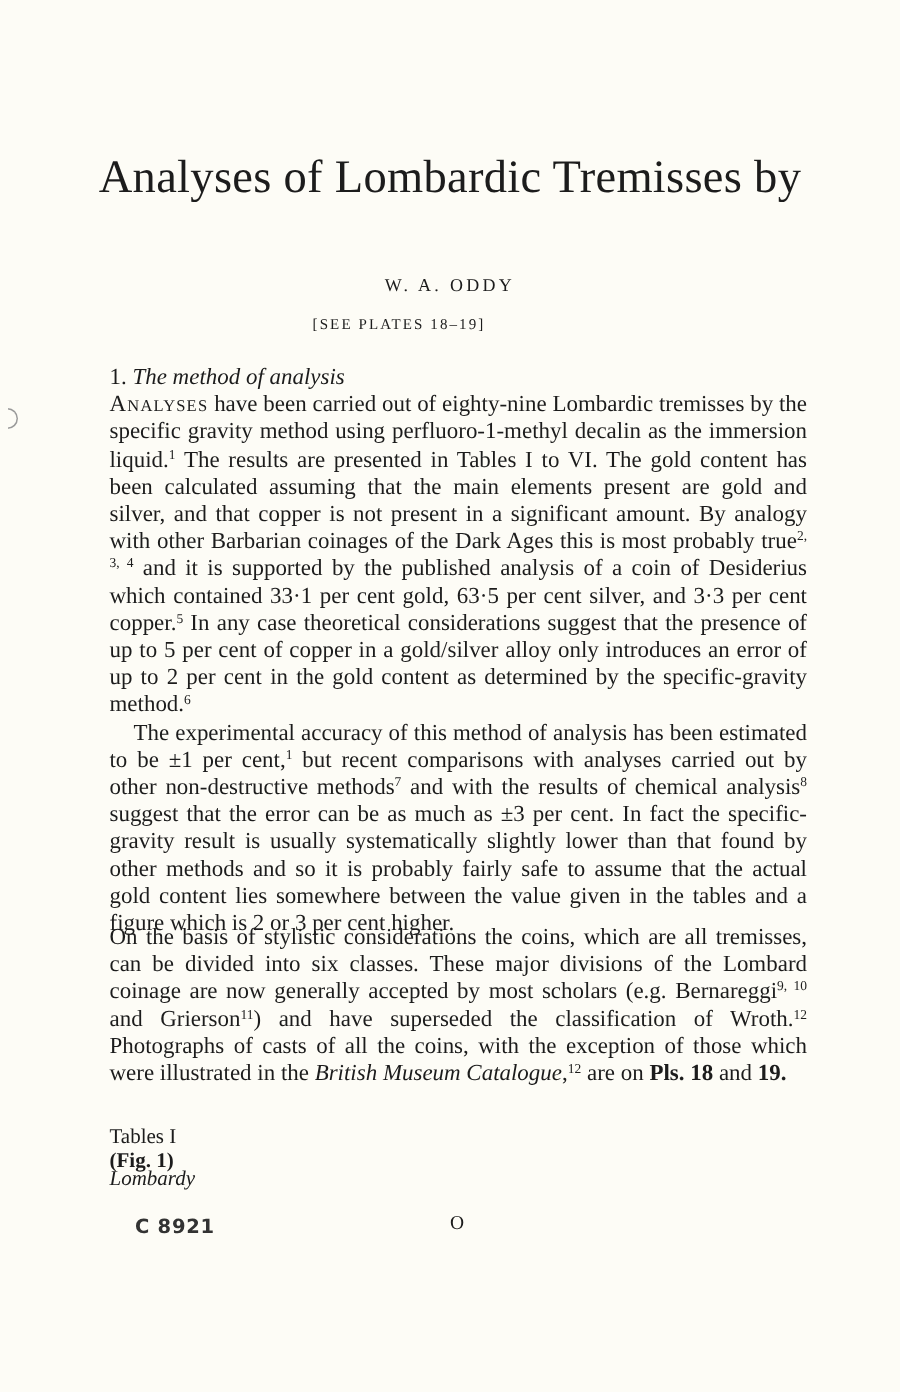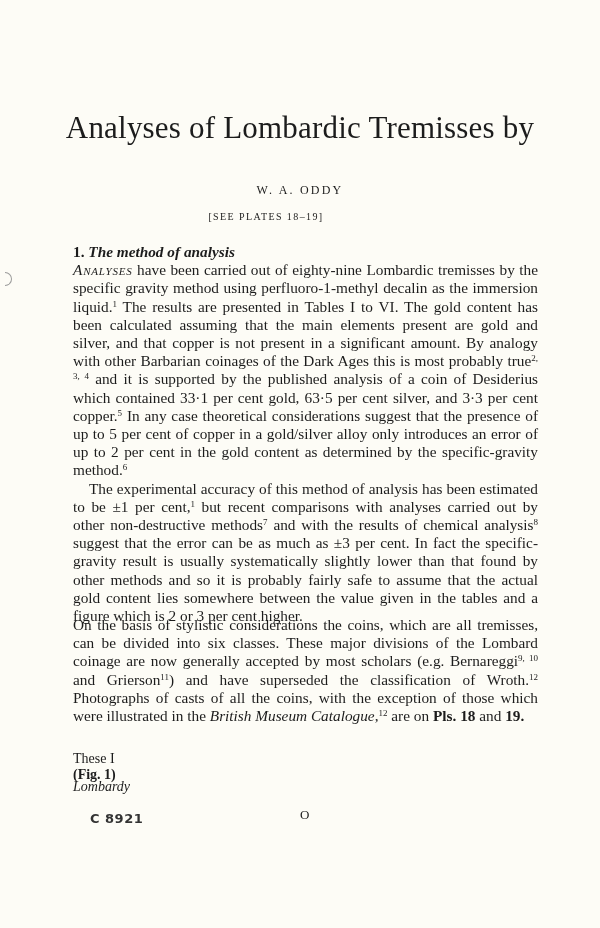--- a/index.html
+++ b/index.html
@@ -22,21 +22,21 @@
       width: 6px;
       height: 12px;
       border: 1.5px solid #9a9a9a;
       border-left: none;
       border-radius: 0 8px 8px 0;
     }
     .title {
       position: absolute;
       left: 0;
       width: 600px;
-      top: 108px;
+      top: 98px;
       text-align: center;
       font-size: 31px;
       line-height: 39px;
       font-weight: normal;
       letter-spacing: 0.2px;
       margin: 0;
     }
     .author {
       position: absolute;
       left: 0;
@@ -58,28 +58,28 @@
     .text-col {
       position: absolute;
       left: 73px;
       width: 465px;
       font-size: 15.3px;
       line-height: 18.2px;
       text-align: justify;
     }
     .heading {
       margin: 0;
-      font-weight: bold;
+      font-weight: normal;
       font-size: 15.3px;
       line-height: 18.2px;
     }
     .heading em { font-style: italic; }
     .para { margin: 0; }
     .indent { text-indent: 16px; }
-    .smallcaps { font-variant: small-caps; letter-spacing: 0.8px; font-style: italic; }
+    .smallcaps { font-variant: small-caps; letter-spacing: 0.8px; }
     sup {
       font-size: 9px;
       line-height: 0;
       vertical-align: 5px;
     }
     .sec1 { top: 243px; }
     .sec2 { top: 616px; }
     .lombardy {
       position: absolute;
       left: 73px;
@@ -143,19 +143,19 @@
 </div>
 
 <div class="text-col sec2">
   <p class="para"><span>On the basis of stylistic considerations the coins, which are all tremisses, can be divided into six classes. These major divisions of the Lombard coinage are now generally accepted by most scholars (e.g. Bernareggi</span><sup>9, 10</sup><span> and Grierson</span><sup>11</sup><span>) and have superseded the classification of Wroth.</span><sup>12</sup><span> Photographs of casts of all the coins, with the exception of those which were illustrated in the </span><em>British Museum Catalogue</em><span>,</span><sup>12</sup><span> are on </span><b>Pls. 18</b><span> and </span><b>19.</b></p>
 </div>
 
 <div class="lombardy">Lombardy</div>
 
 <div class="class-row">
   <div class="class-label">
-    <span>These I</span>
+    <span>Tables I</span>
     <span class="fig">(Fig. 1)</span>
   </div>
 </div>
 
 <div class="footer-code">C 8921</div>
 <div class="footer-sig">O</div>
 
 </body></html>

